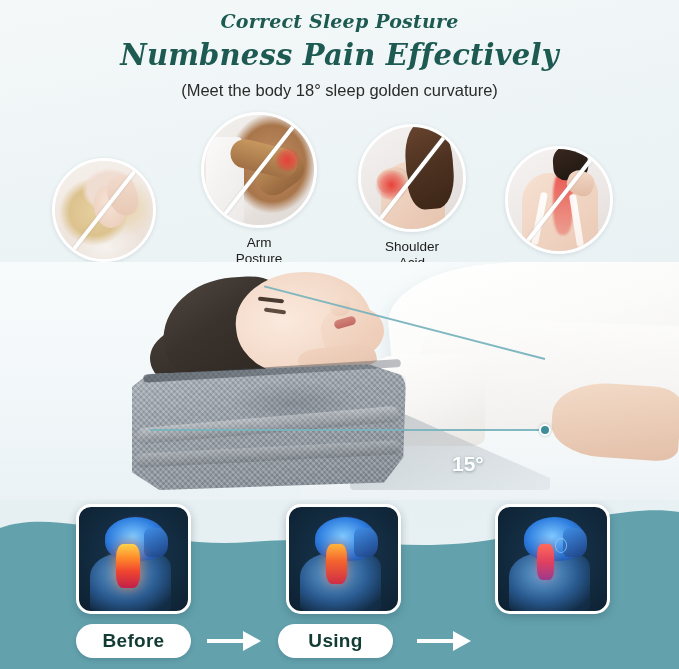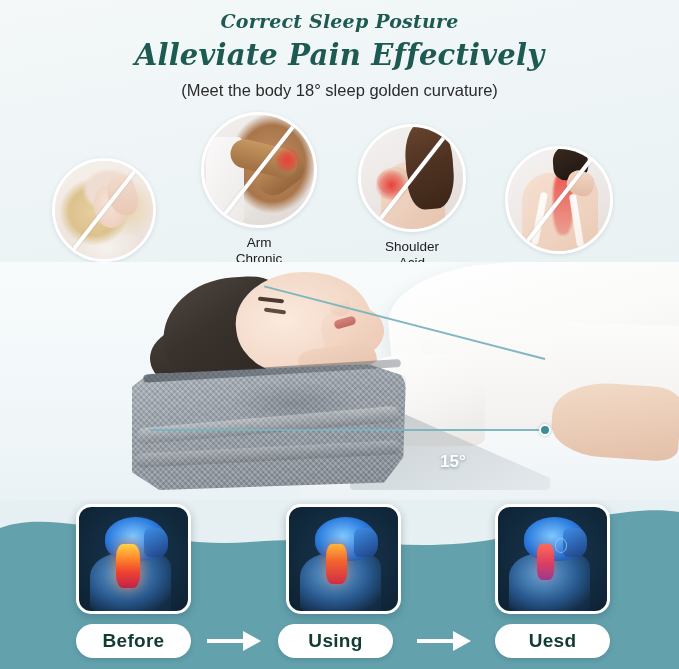--- a/index.html
+++ b/index.html
@@ -312,22 +312,22 @@
     opacity:.95;
   }
   .ang-vertex {
     position:absolute; left:539px; top:162px; width:12px; height:12px;
     border-radius:50%;
     background:#3f8d99;
     border:2.5px solid #ffffff;
     box-shadow:0 0 3px rgba(40,90,100,.35);
   }
   .ang-label {
-    position:absolute; left:440px; top:190px;
-    font-size:17px; font-weight:bold; color:#ffffff;
+    position:absolute; left:452px; top:190px;
+    font-size:21px; font-weight:bold; color:#ffffff;
     text-shadow:0 1px 3px rgba(60,90,100,.5);
   }
 
   
   .band {
     position:absolute; left:0; top:498px; width:679px; height:171px;
     overflow:hidden;
   }
   .band svg { position:absolute; left:0; top:0; }
 
@@ -401,21 +401,21 @@
   }
   .arrow svg { display:block; }
 </style>
 </head>
 <body>
 
 <div id="page">
 
   <div class="header">
     <div class="title-l1">Correct Sleep Posture</div>
-    <div class="title-l2">Alleviate Pain Effectively</div>
+    <div class="title-l2">Numbness Pain Effectively</div>
     <div class="subtitle">(Meet the body 18° sleep golden curvature)</div>
   </div>
 
   <div class="symptom" style="left:52px; top:158px;">
     <div class="circ-wrap">
       <div class="circ" style="width:104px;height:104px;">
         <div class="photo ph-head">
           <div class="face"></div>
           <div class="arm"></div>
         </div>
@@ -431,21 +431,21 @@
         <div class="photo ph-arm">
           <div class="torso"></div>
           <div class="upperarm"></div>
           <div class="forearm"></div>
           <div class="sore"></div>
         </div>
         <div class="slash"></div>
       </div>
     </div>
     <div class="sym-label">Arm
-Chronic</div>
+Posture</div>
   </div>
 
   <div class="symptom" style="left:358px; top:124px;">
     <div class="circ-wrap">
       <div class="circ" style="width:108px;height:108px;">
         <div class="photo ph-sh">
           <div class="back"></div>
           <div class="hair"></div>
           <div class="hand"></div>
           <div class="sore"></div>
@@ -547,17 +547,16 @@
       </svg>
     </div>
 
     <div class="panel" style="left:495px;">
       <div class="xr-torso"></div>
       <div class="xr-head"></div>
       <div class="xr-face"></div>
       <div class="xr-ear"></div>
       <div class="xr-neck cool"></div>
     </div>
-    <div class="pill" style="left:495px; width:115px;">Uesd</div>
 
   </div>
 
 </div>
 
 </body></html>

